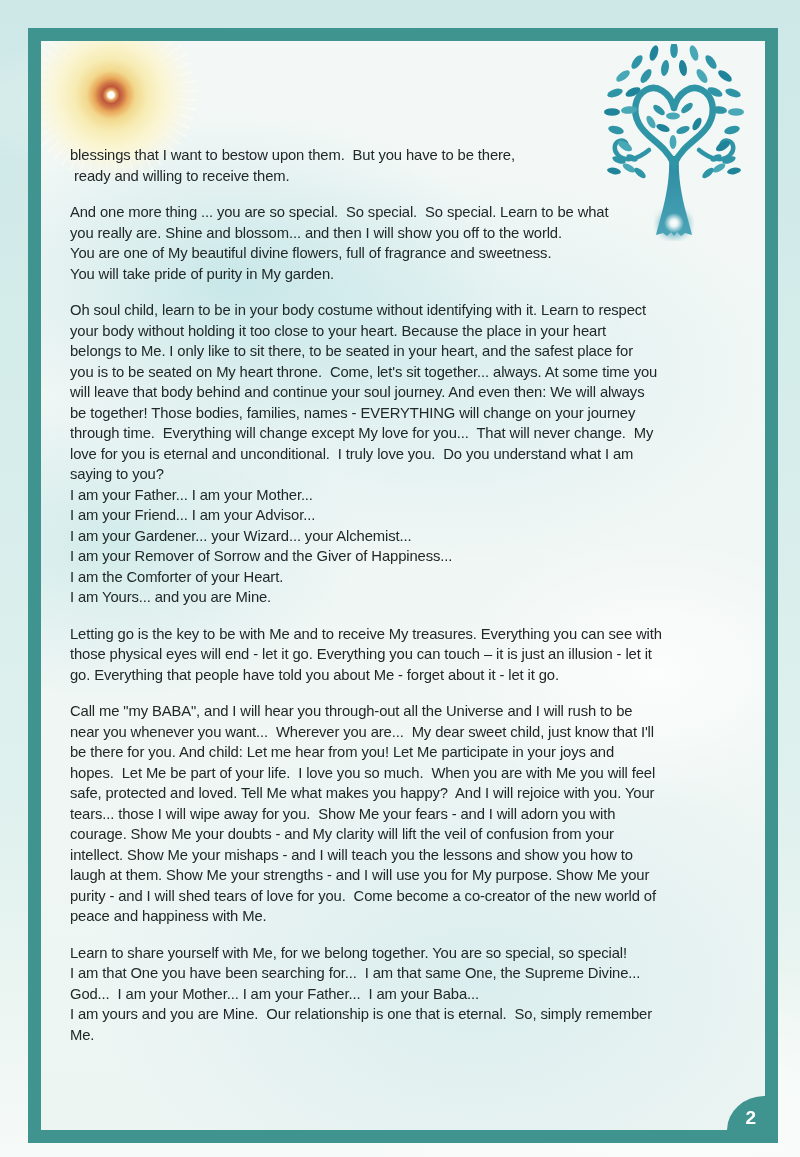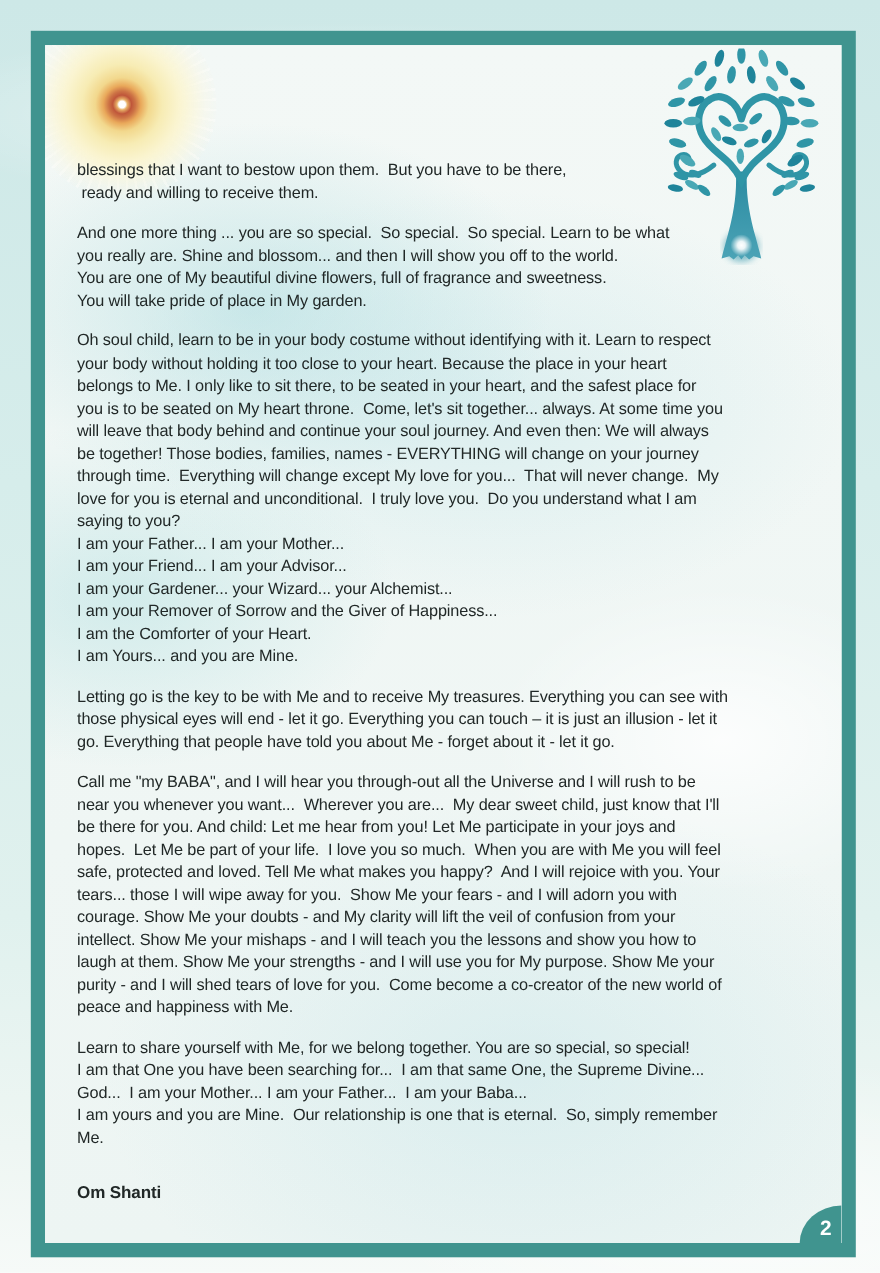--- a/index.html
+++ b/index.html
@@ -152,21 +152,21 @@
 
       <circle cx="75" cy="179" r="10" fill="url(#glowGrad)"></circle>
     </svg>
 
     <div class="letter">
       <div class="para">blessings that I want to bestow upon them.  But you have to be there,
  ready and willing to receive them.</div>
       <div class="para">And one more thing ... you are so special.  So special.  So special. Learn to be what
 you really are. Shine and blossom... and then I will show you off to the world.
 You are one of My beautiful divine flowers, full of fragrance and sweetness.
-You will take pride of place in My garden.</div>
+You will take pride of purity in My garden.</div>
       <div class="para">Oh soul child, learn to be in your body costume without identifying with it. Learn to respect
 your body without holding it too close to your heart. Because the place in your heart
 belongs to Me. I only like to sit there, to be seated in your heart, and the safest place for
 you is to be seated on My heart throne.  Come, let's sit together... always. At some time you
 will leave that body behind and continue your soul journey. And even then: We will always
 be together! Those bodies, families, names - EVERYTHING will change on your journey
 through time.  Everything will change except My love for you...  That will never change.  My
 love for you is eternal and unconditional.  I truly love you.  Do you understand what I am
 saying to you?
 I am your Father... I am your Mother...
@@ -187,21 +187,20 @@
 courage. Show Me your doubts - and My clarity will lift the veil of confusion from your
 intellect. Show Me your mishaps - and I will teach you the lessons and show you how to
 laugh at them. Show Me your strengths - and I will use you for My purpose. Show Me your
 purity - and I will shed tears of love for you.  Come become a co-creator of the new world of
 peace and happiness with Me.</div>
       <div class="para">Learn to share yourself with Me, for we belong together. You are so special, so special!
 I am that One you have been searching for...  I am that same One, the Supreme Divine...
 God...  I am your Mother... I am your Father...  I am your Baba...
 I am yours and you are Mine.  Our relationship is one that is eternal.  So, simply remember
 Me.</div>
-      <div class="signature">Om Shanti</div>
     </div>
 
     <div class="page-tab">
       <span>2</span>
     </div>
 
   </div>
 </div>
 
 </body></html>

